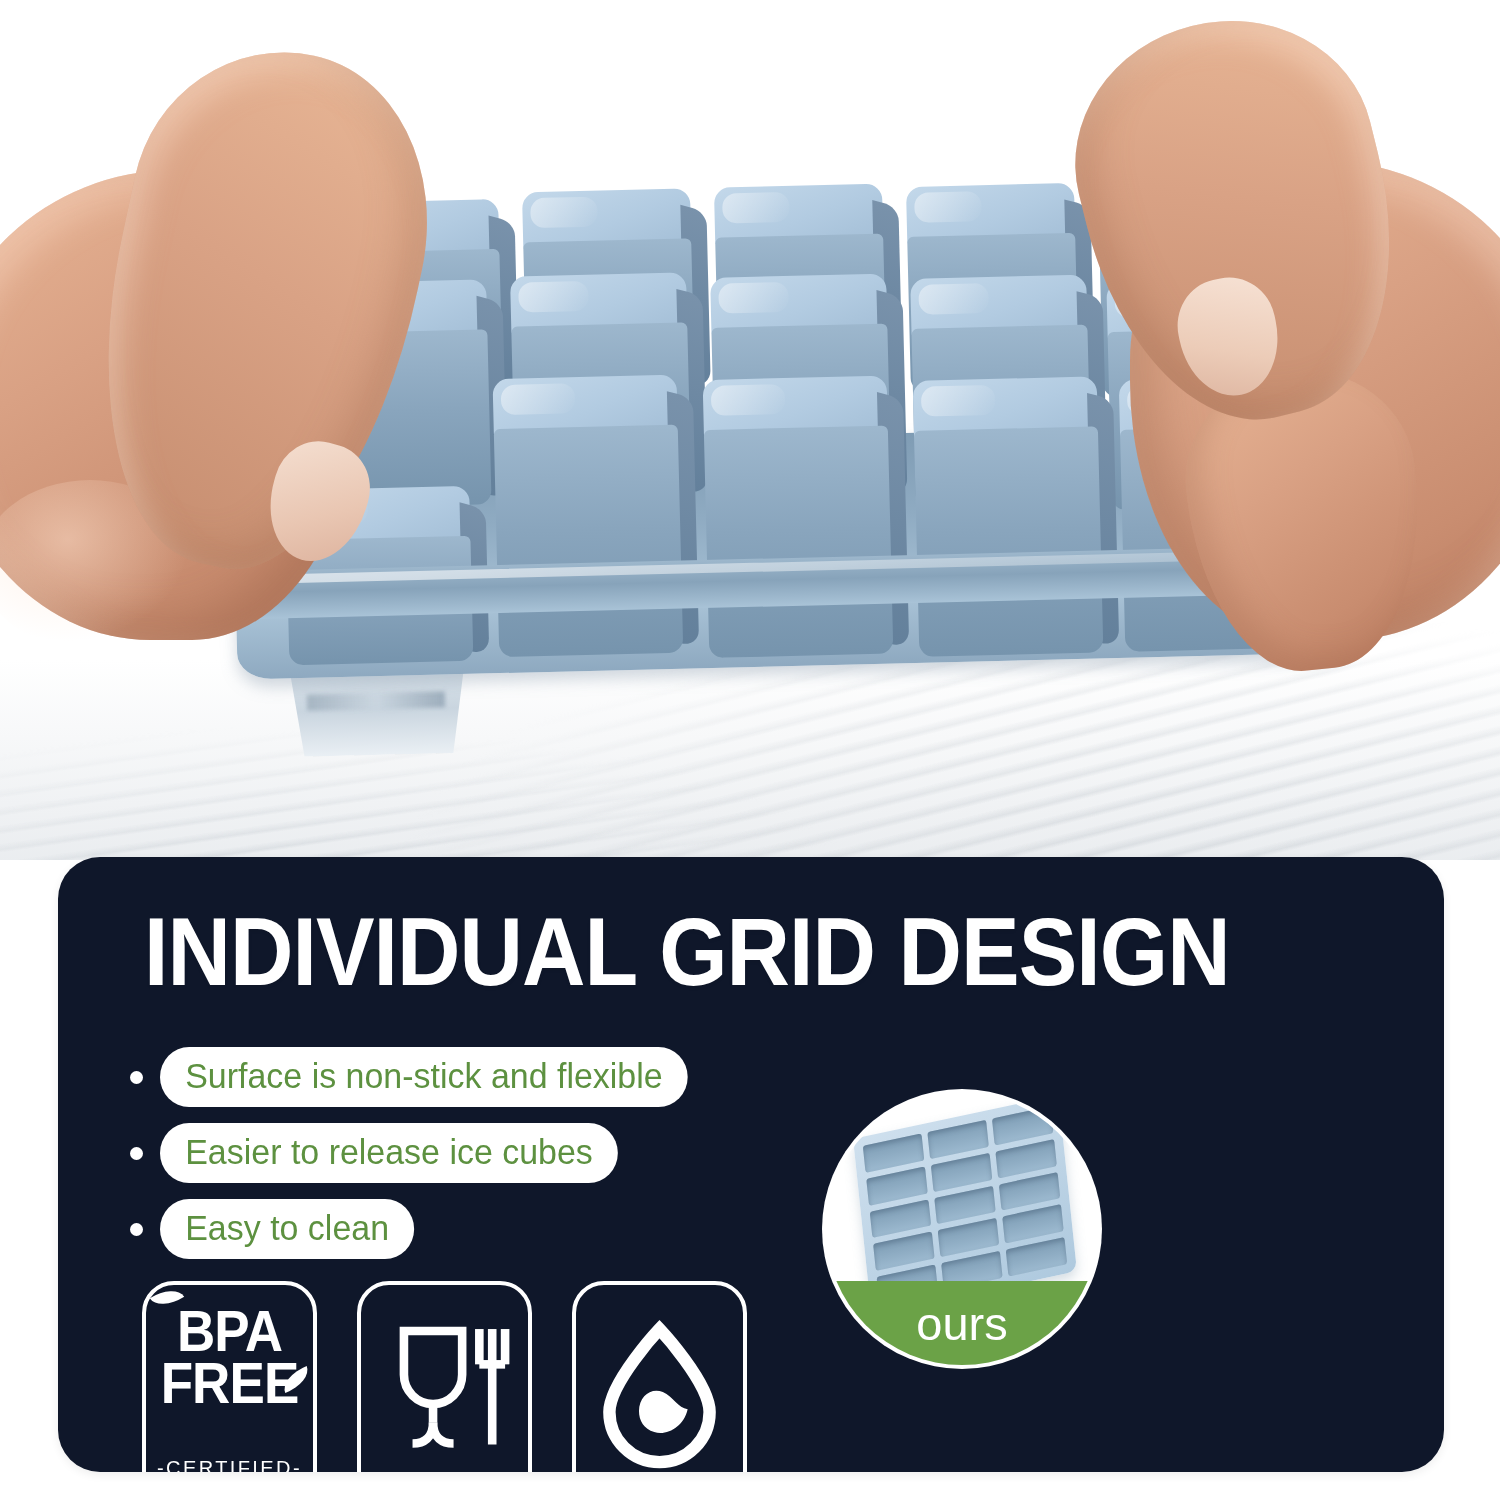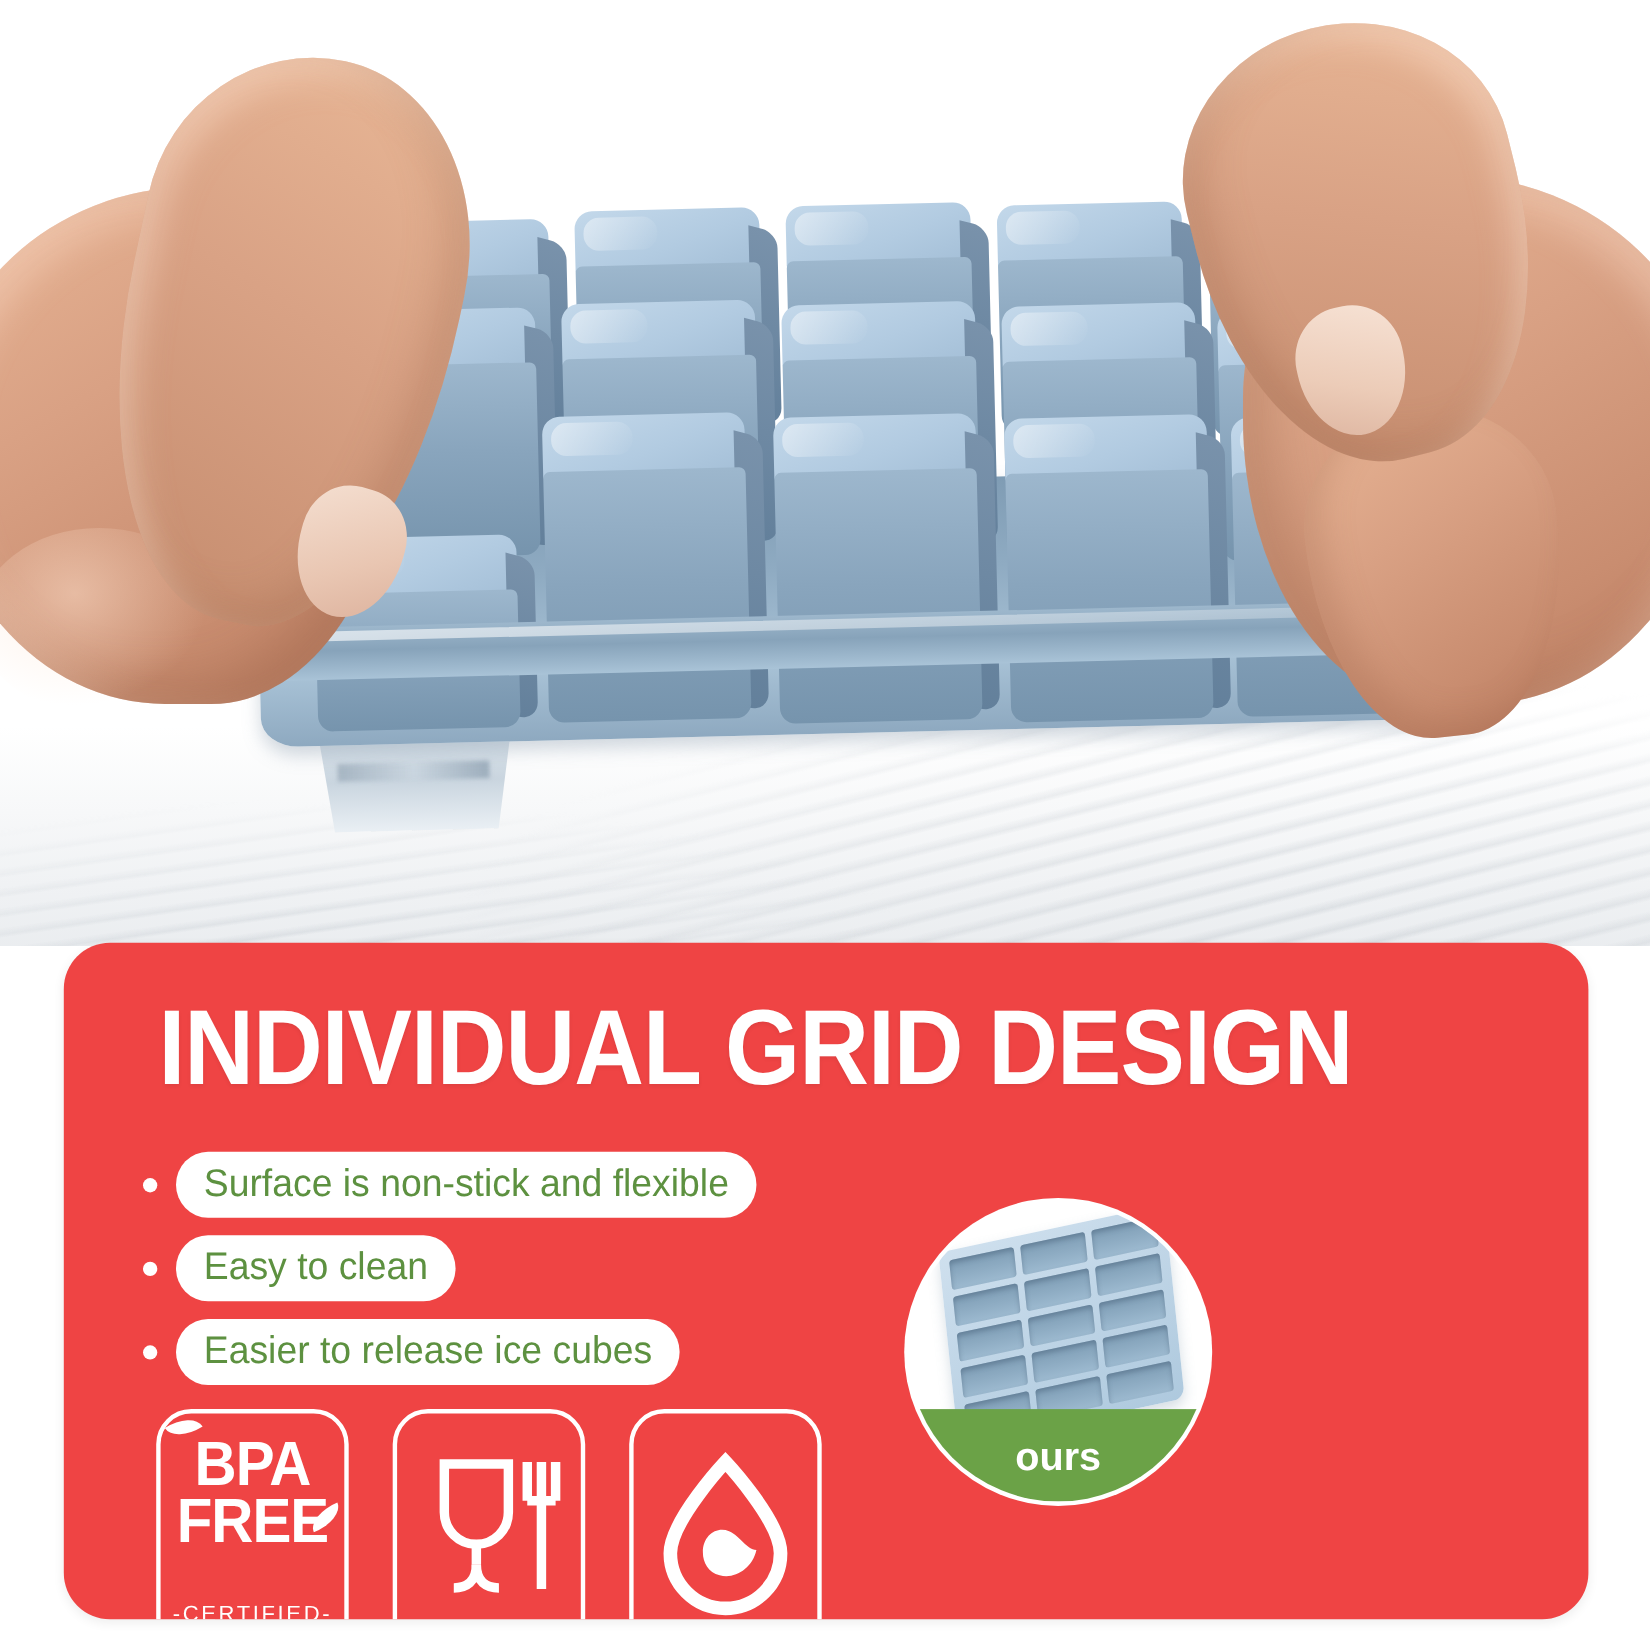--- a/index.html
+++ b/index.html
@@ -164,21 +164,21 @@
   #hand-right .finger2{
     position:absolute;right:120px;top:330px;width:230px;height:300px;
     border-radius:50% 50% 44% 44%/36% 36% 64% 64%;
     transform:rotate(-6deg);
     box-shadow:inset 16px -12px 30px rgba(150,95,70,.28);
   }
 
   
   #panel{
     position:absolute;left:58px;top:857px;width:1386px;height:615px;
-    background:#ef4444;border-radius:42px;
+    background:#0f172a;border-radius:42px;
     box-shadow:0 3px 10px rgba(0,0,0,.07);
     overflow:hidden;
   }
   #title{
     position:absolute;left:86px;top:46px;width:1250px;
     color:#ffffff;
     font-size:97px;line-height:97px;font-weight:bold;
     letter-spacing:-1px;
     transform:scaleX(.905);transform-origin:left center;
     white-space:nowrap;
@@ -228,21 +228,21 @@
   }
   #c-ours{left:8px;top:14px;box-shadow:0 0 0 4px #ffffff;}
   #c-others{left:282px;top:4px;}
   .circle .band{
     position:absolute;left:0;bottom:0;width:100%;height:84px;
     display:flex;align-items:center;justify-content:center;
   }
   #c-ours .band{background:#6ba247;}
   #c-others .band{background:#818181;}
   .band span{
-    color:#ffffff;font-weight:bold;font-size:36px;line-height:47px;
+    color:#ffffff;font-weight:normal;font-size:47px;line-height:47px;
   }
   
   .mini-tray{
     position:absolute;left:34px;top:24px;width:210px;height:176px;
     transform:rotate(-12deg) skewX(-6deg);
     background:linear-gradient(160deg,#cfe0ee,#aec9de);
     border-radius:10px;
     padding:9px;box-sizing:border-box;
     box-shadow:0 6px 12px rgba(120,145,165,.3);
   }
@@ -401,25 +401,25 @@
 
   <div id="title">INDIVIDUAL GRID DESIGN</div>
 
   <div id="bullets">
     <div class="bullet-row">
       <span class="dot"></span>
       <span class="pill">Surface is non-stick and flexible</span>
     </div>
     <div class="bullet-row">
       <span class="dot"></span>
-      <span class="pill">Easy to clean</span>
+      <span class="pill">Easier to release ice cubes</span>
     </div>
     <div class="bullet-row">
       <span class="dot"></span>
-      <span class="pill">Easier to release ice cubes</span>
+      <span class="pill">Easy to clean</span>
     </div>
   </div>
 
   <div id="badges">
 
     <div class="badge">
       <span class="leaf l1"></span>
       <span class="leaf l2"></span>
       <div class="bpa-text">
         <div>BPA</div>

